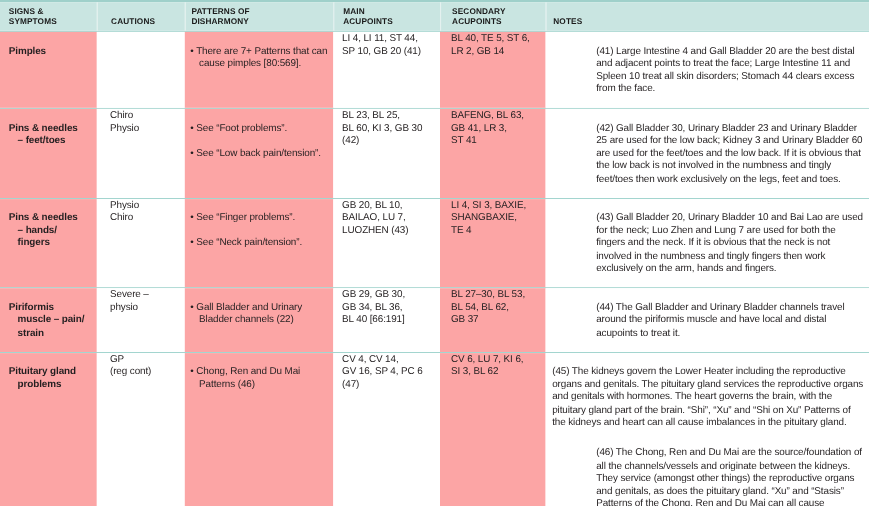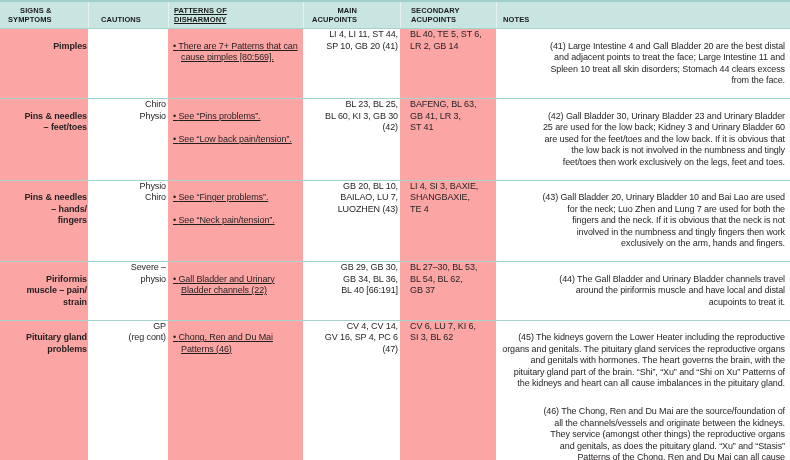--- a/index.html
+++ b/index.html
@@ -12,44 +12,44 @@
     border-bottom:2px solid #aad7d2;
   }
   .row {
     display:grid;
     grid-template-columns:88px 80px 135px 97px 96px 294px;
   }
   .row.body-row { border-top:1px solid #a3d5cf; }
 
   
   .c1,.c3,.c5 { background:#fca5a5; }
-  .c2,.c4,.c6 { background:#ffffff;text-align:right; }
+  .c2,.c4,.c6 { background:#ffffff; }
 
   
   .header .cell {
     background:#c9e5e1;
     display:flex; align-items:flex-end;
     font-size:7.5px; font-weight:bold; line-height:9px;
     letter-spacing:0.1px;
     padding-bottom:4px; padding-top:3px;
     white-space:pre-line;
     color:#1a1a1a;
   }
   .header .cell + .cell { border-left:1px solid #e4f1ef; }
   .header { min-height:26px; }
 
   
   .cell { padding-top:0; }
   .body-row .cell {
     font-size:9px; line-height:11.5px; letter-spacing:-0.1px;
     white-space:pre-line;
   }
-  .p1 { padding-left:8px;  padding-right:1px;text-align:right; }
+  .p1 { padding-left:8px;  padding-right:1px; }
   .p2 { padding-left:12px; padding-right:2px; }
-  .p3 { padding-left:5px;  padding-right:4px;text-decoration:underline; }
+  .p3 { padding-left:5px;  padding-right:4px; }
   .p4 { padding-left:8px;  padding-right:2px; }
   .p5 { padding-left:10px; padding-right:2px; }
   .p6 { padding-left:6px;  padding-right:5px; }
 
   .signs-text {
     font-weight:bold;
     padding-left:8px; text-indent:-8px; 
   }
 
   .pattern-item {
@@ -104,21 +104,21 @@
   </div>
 
   <div class="row body-row r2">
     <div class="cell c1 p1">
       <div class="signs-text">Pins &amp; needles
 – feet/toes</div>
     </div>
     <div class="cell c2 p2">Chiro
 Physio</div>
     <div class="cell c3 p3">
-      <div class="pattern-item">See “Pins problems”.</div>
+      <div class="pattern-item">See “Foot problems”.</div>
       <div class="pattern-item">See “Low back pain/tension”.</div>
     </div>
     <div class="cell c4 p4">BL 23, BL 25,
 BL 60, KI 3, GB 30
 (42)</div>
     <div class="cell c5 p5">BAFENG, BL 63,
 GB 41, LR 3,
 ST 41</div>
     <div class="cell c6 p6">
       <div class="note-paragraph">(42) Gall Bladder 30, Urinary Bladder 23 and Urinary Bladder 25 are used for the low back; Kidney 3 and Urinary Bladder 60 are used for the feet/toes and the low back. If it is obvious that the low back is not involved in the numbness and tingly feet/toes then work exclusively on the legs, feet and toes.</div>

